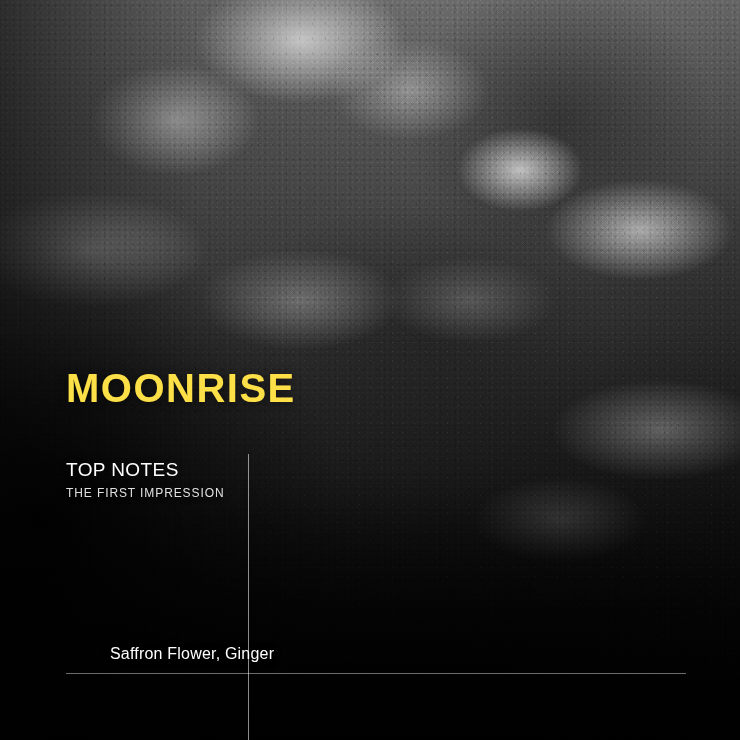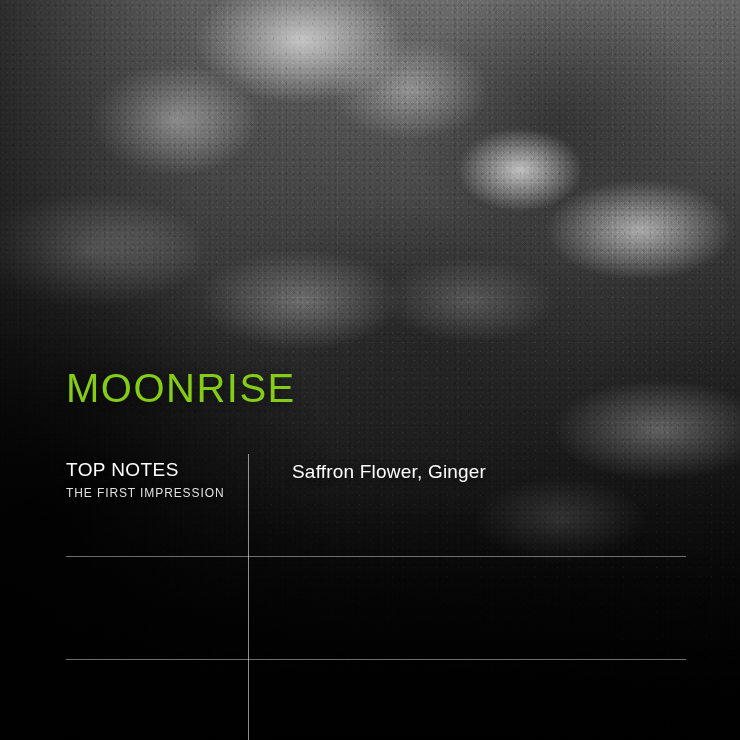--- a/index.html
+++ b/index.html
@@ -86,24 +86,24 @@
   }
 
   
   .overlay {
     position: absolute;
     left: 66px;
     top: 368px;
     width: 620px;
   }
   .title {
-    color: #84cc16;
+    color: #fde047;
     font-size: 40px;
     letter-spacing: 1.5px;
-    font-weight: 400;
+    font-weight: 700;
     line-height: 1;
     margin: 0 0 46px 0;
     text-shadow: 0 2px 10px rgba(0,0,0,0.55);
   }
 
   .notes {
     position: relative;
   }
   
   .vrule {
@@ -112,22 +112,23 @@
     top: 0;
     bottom: 10px;
     width: 1px;
     background: rgba(255,255,255,0.55);
   }
 
   .note-row {
     display: flex;
     align-items: flex-start;
     min-height: 74px;
-    padding: 4px 0 24px 0;
+    padding: 4px 0 10px 0;
     border-bottom: 1px solid rgba(255,255,255,0.42);
+    flex-direction: column;
   }
   .note-row:last-child {
     border-bottom: none;
   }
   .note-labels {
     width: 182px;
     flex: 0 0 182px;
     padding-top: 2px;
   }
   .note-name {
@@ -139,21 +140,21 @@
   }
   .note-sub {
     color: rgba(255,255,255,0.88);
     font-size: 12px;
     letter-spacing: 0.9px;
     margin-top: 5px;
     text-shadow: 0 1px 6px rgba(0,0,0,0.6);
   }
   .note-value {
     color: #ffffff;
-    font-size: 19px;
+    font-size: 16px;
     letter-spacing: 0.2px;
     padding-left: 44px;
     padding-top: 3px;
     text-shadow: 0 1px 8px rgba(0,0,0,0.6);
   }
 </style>
 </head>
 <body>
 
 <div class="canvas">

